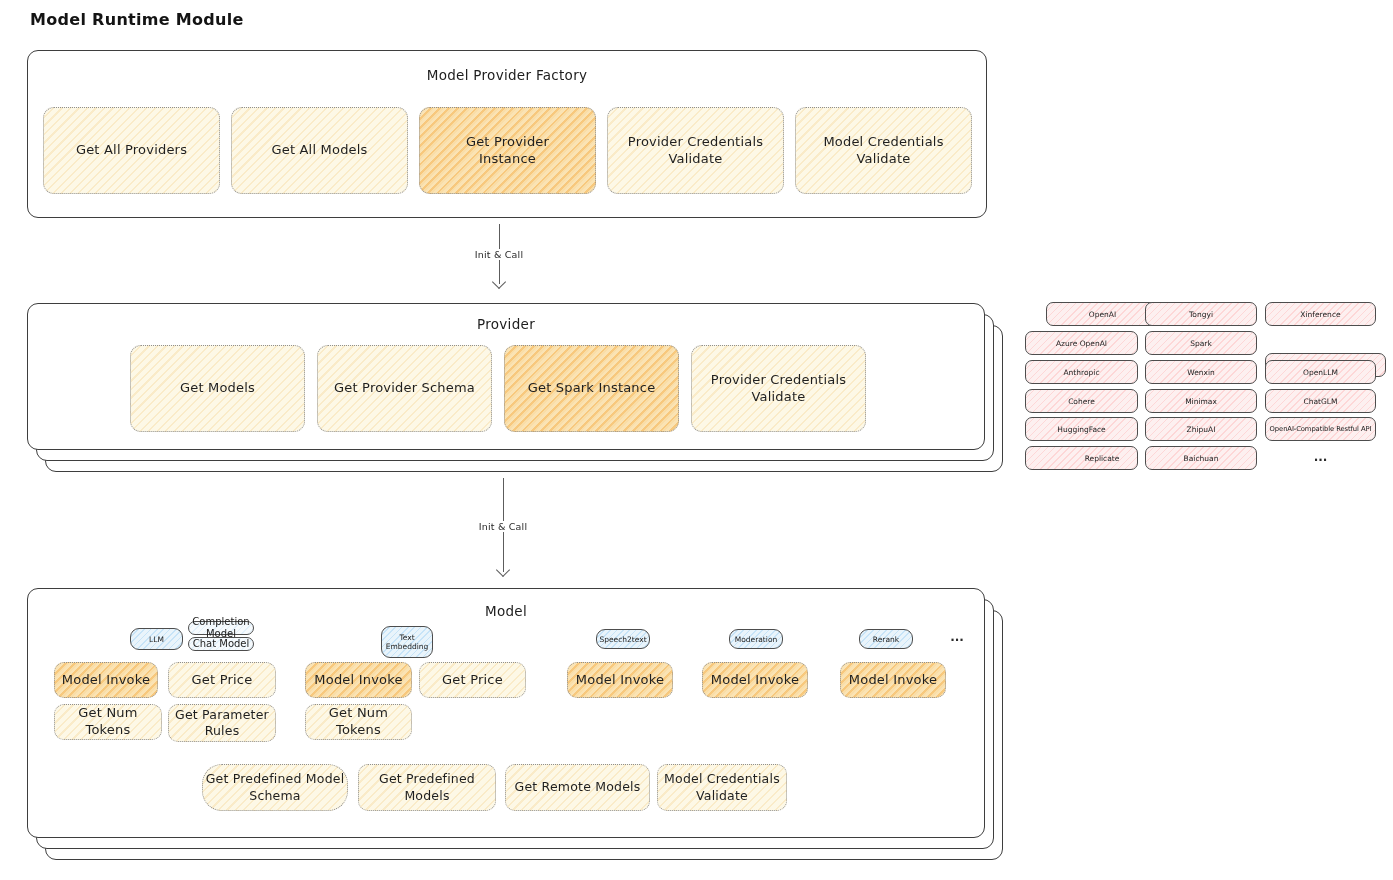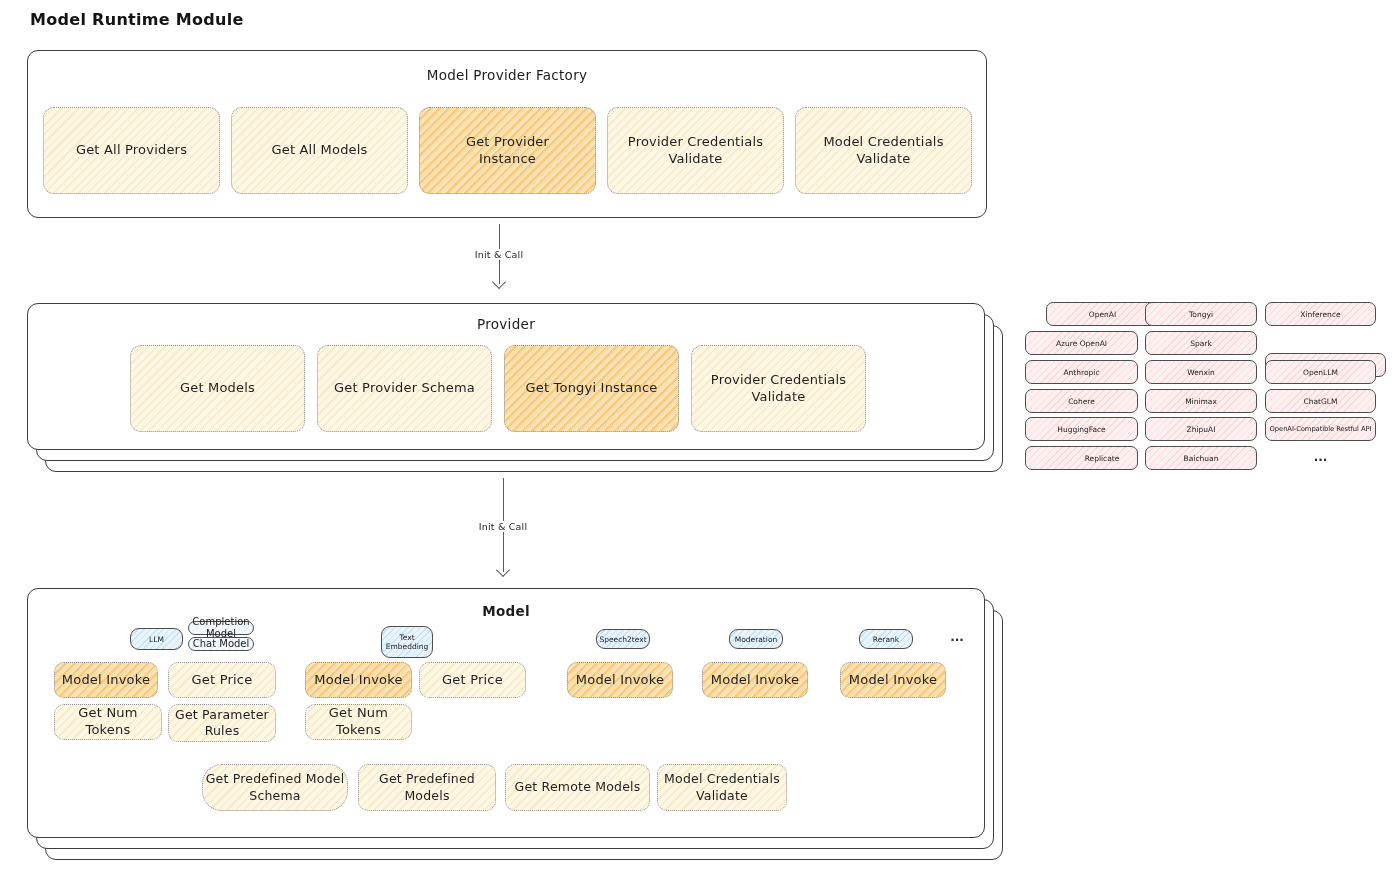--- a/index.html
+++ b/index.html
@@ -84,21 +84,21 @@
   <div class="ahead" style="left:499px;top:277px;"></div>
   <div class="alabel" style="left:499px;top:249px;">Init &amp; Call</div>
 
   <div class="stack s2" style="left:27px;top:303px;width:958px;height:147px;"></div>
   <div class="stack s1" style="left:27px;top:303px;width:958px;height:147px;"></div>
   <div class="container" style="left:27px;top:303px;width:958px;height:147px;">
     <div class="container-title" style="top:12px;">Provider</div>
   </div>
   <div class="node" style="left:130px;top:345px;width:175px;height:87px;">Get Models</div>
   <div class="node" style="left:317px;top:345px;width:175px;height:87px;">Get Provider Schema</div>
-  <div class="node hl" style="left:504px;top:345px;width:175px;height:87px;">Get Tongyi Instance</div>
+  <div class="node hl" style="left:504px;top:345px;width:175px;height:87px;">Get Spark Instance</div>
   <div class="node" style="left:691px;top:345px;width:175px;height:87px;">Provider Credentials Validate</div>
 
   <div class="chip" style="left:1025px;top:302px;width:113px;margin-left:21px;">OpenAI</div>
   <div class="chip" style="left:1025px;top:331px;width:113px;">Azure OpenAI</div>
   <div class="chip" style="left:1025px;top:360px;width:113px;">Anthropic</div>
   <div class="chip" style="left:1025px;top:389px;width:113px;">Cohere</div>
   <div class="chip" style="left:1025px;top:417px;width:113px;">HuggingFace</div>
   <div class="chip" style="left:1025px;top:446px;width:113px;padding-left:44px;">Replicate</div>
 
   <div class="chip" style="left:1145px;top:302px;width:112px;">Tongyi</div>
@@ -115,21 +115,21 @@
   <div class="chip chip-long" style="left:1265px;top:417px;width:111px;">OpenAI-Compatible Restful API</div>
   <div class="ellipsis" style="left:1265px;top:450px;width:111px;">...</div>
 
   <div class="vline" style="left:503px;top:478px;height:94px;"></div>
   <div class="ahead" style="left:503px;top:565px;"></div>
   <div class="alabel" style="left:503px;top:521px;">Init &amp; Call</div>
 
   <div class="stack s2" style="left:27px;top:588px;width:958px;height:250px;"></div>
   <div class="stack s1" style="left:27px;top:588px;width:958px;height:250px;"></div>
   <div class="container" style="left:27px;top:588px;width:958px;height:250px;">
-    <div class="container-title" style="top:14px;font-weight:bold;">Model</div>
+    <div class="container-title" style="top:14px;">Model</div>
   </div>
 
   <div class="tag" style="left:130px;top:628px;width:53px;height:22px;">LLM</div>
   <div class="tag small" style="left:188px;top:621px;width:66px;height:14px;">Completion Model</div>
   <div class="tag small" style="left:188px;top:637px;width:66px;height:14px;">Chat Model</div>
   <div class="tag" style="left:381px;top:626px;width:52px;height:32px;">Text Embedding</div>
   <div class="tag" style="left:596px;top:629px;width:54px;height:20px;">Speech2text</div>
   <div class="tag" style="left:729px;top:629px;width:54px;height:20px;">Moderation</div>
   <div class="tag" style="left:859px;top:629px;width:54px;height:20px;">Rerank</div>
   <div class="ellipsis" style="left:945px;top:630px;width:24px;">...</div>

